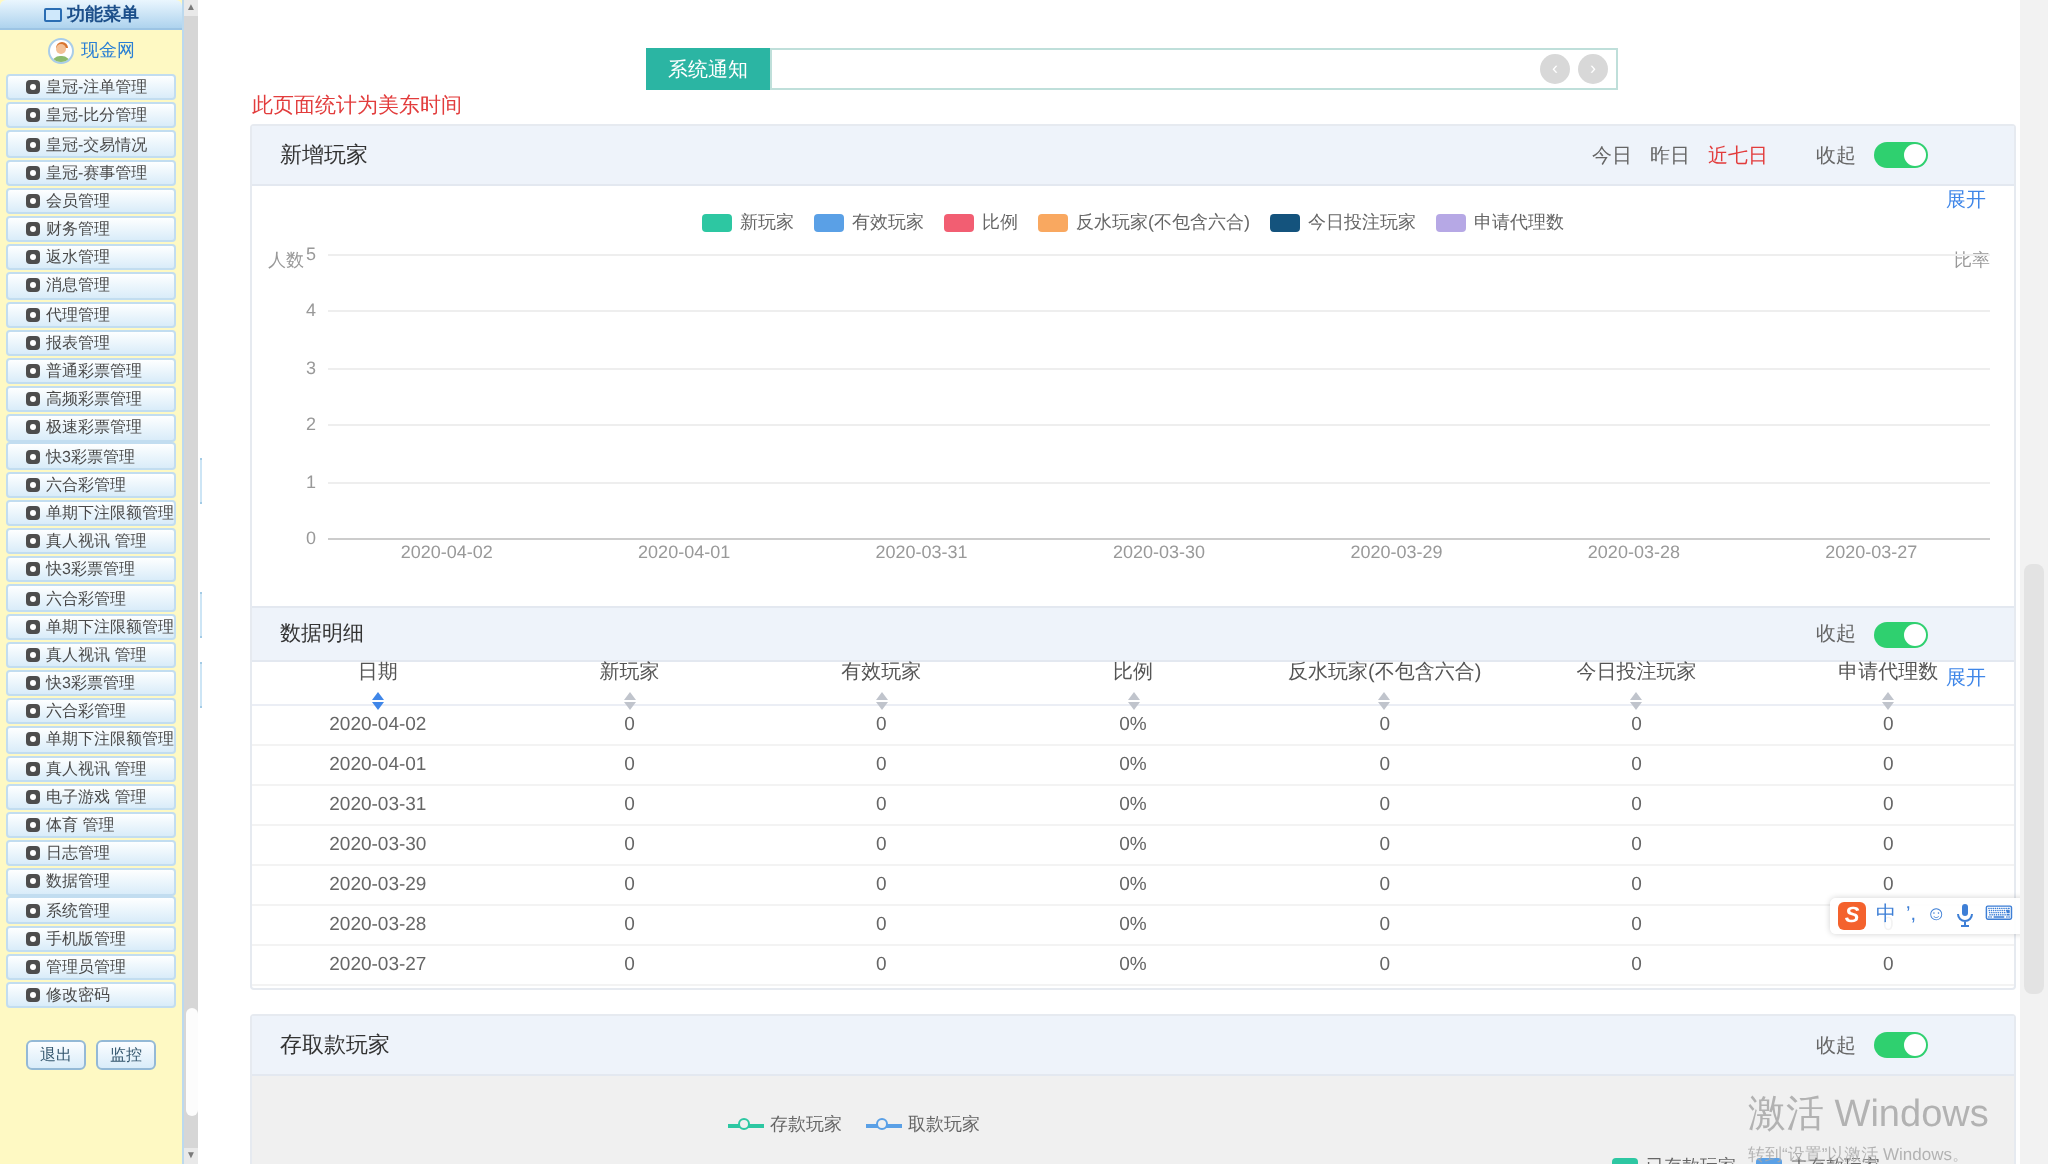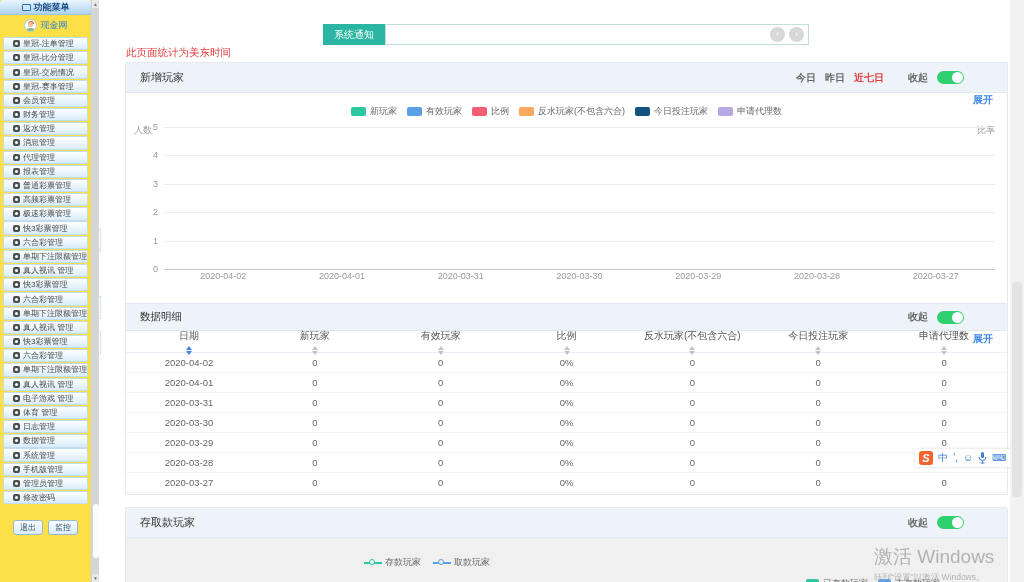--- a/index.html
+++ b/index.html
@@ -2,21 +2,21 @@
 <html><head>
 <meta charset="utf-8">
 <style>
   * { margin:0; padding:0; box-sizing:border-box; }
   html,body { width:1024px; height:582px; overflow:hidden;
     font-family:"Liberation Sans","DejaVu Sans",sans-serif; background:#fff; }
   .app { position:relative; width:1024px; height:582px; background:#fff; }
 
   
   .sidebar { position:absolute; left:0; top:0; width:92px; height:582px;
-    background:#fde047; border-right:1px solid #bcd9ee; }
+    background:#fef9c3; border-right:1px solid #bcd9ee; }
   .sb-header { height:15px; display:flex; align-items:center; justify-content:center; gap:3px;
     background:linear-gradient(#eaf6fe,#aed3ee); border-bottom:1px solid #9cc4e4;
     color:#1c4f8a; font-size:9px; font-weight:bold; border-radius:3px 3px 0 0; }
   .sb-hicon { width:9px; height:7px; border:1px solid #2a6db3; background:#cfe8fb; border-radius:1px; }
   .sb-user { height:21px; display:flex; align-items:center; justify-content:center; gap:4px;
     color:#2a7fd4; font-size:9px; }
   .avatar { width:13px; height:13px; border-radius:50%; background:#fff; border:1px solid #a9cdе9;
     position:relative; overflow:hidden; border:1px solid #a9cde9;}
   .avatar .head { position:absolute; left:3.5px; top:2px; width:5px; height:5px; border-radius:50%; background:#f3c096; }
   .avatar .hair { position:absolute; left:3px; top:1px; width:6px; height:3px; border-radius:3px 3px 0 0; background:#d8742f; }
@@ -56,21 +56,21 @@
   .nav-circle { width:15px; height:15px; border-radius:50%; background:#d8d8d8; color:#fff; font-size:9px;
     line-height:15px; text-align:center; cursor:pointer; }
 
   .tz-note { position:absolute; left:126px; top:46px; font-size:10.5px; color:#e23c3c; }
 
   .panel { position:absolute; background:#fff; border:1px solid #e6eaf0; border-radius:2px; }
   .p1 { left:125px; top:62px; width:883px; height:433px; }
   .p-header { height:30px; background:#eef3fa; border-bottom:1px solid #e3e8f0;
     display:flex; align-items:center; padding:0 14px; }
   .p-title { font-size:11px; color:#333; }
-  .p-controls { margin-left:auto; display:flex; align-items:center; gap:9px; font-size:10px;font-weight:bold; }
+  .p-controls { margin-left:auto; display:flex; align-items:center; gap:9px; font-size:10px; }
   .ctl-gray { color:#666; cursor:pointer; }
   .ctl-red { color:#e23c3c; cursor:pointer; }
   .ctl-blue { color:#3f86e8; cursor:pointer;margin-top:44px; }
   .toggle { width:27px; height:13px; border-radius:7px; background:#2fd06f; position:relative; cursor:pointer; }
   .toggle .knob { position:absolute; right:1px; top:1px; width:11px; height:11px; border-radius:50%; background:#fff; }
 
   .legend1 { position:absolute; left:0; top:42px; width:100%; display:flex; justify-content:center; gap:10px; }
   .lg { display:flex; align-items:center; gap:4px; font-size:9px; color:#666; cursor:pointer; }
   .lg i { width:15px; height:9px; border-radius:2px; display:inline-block; }
 

